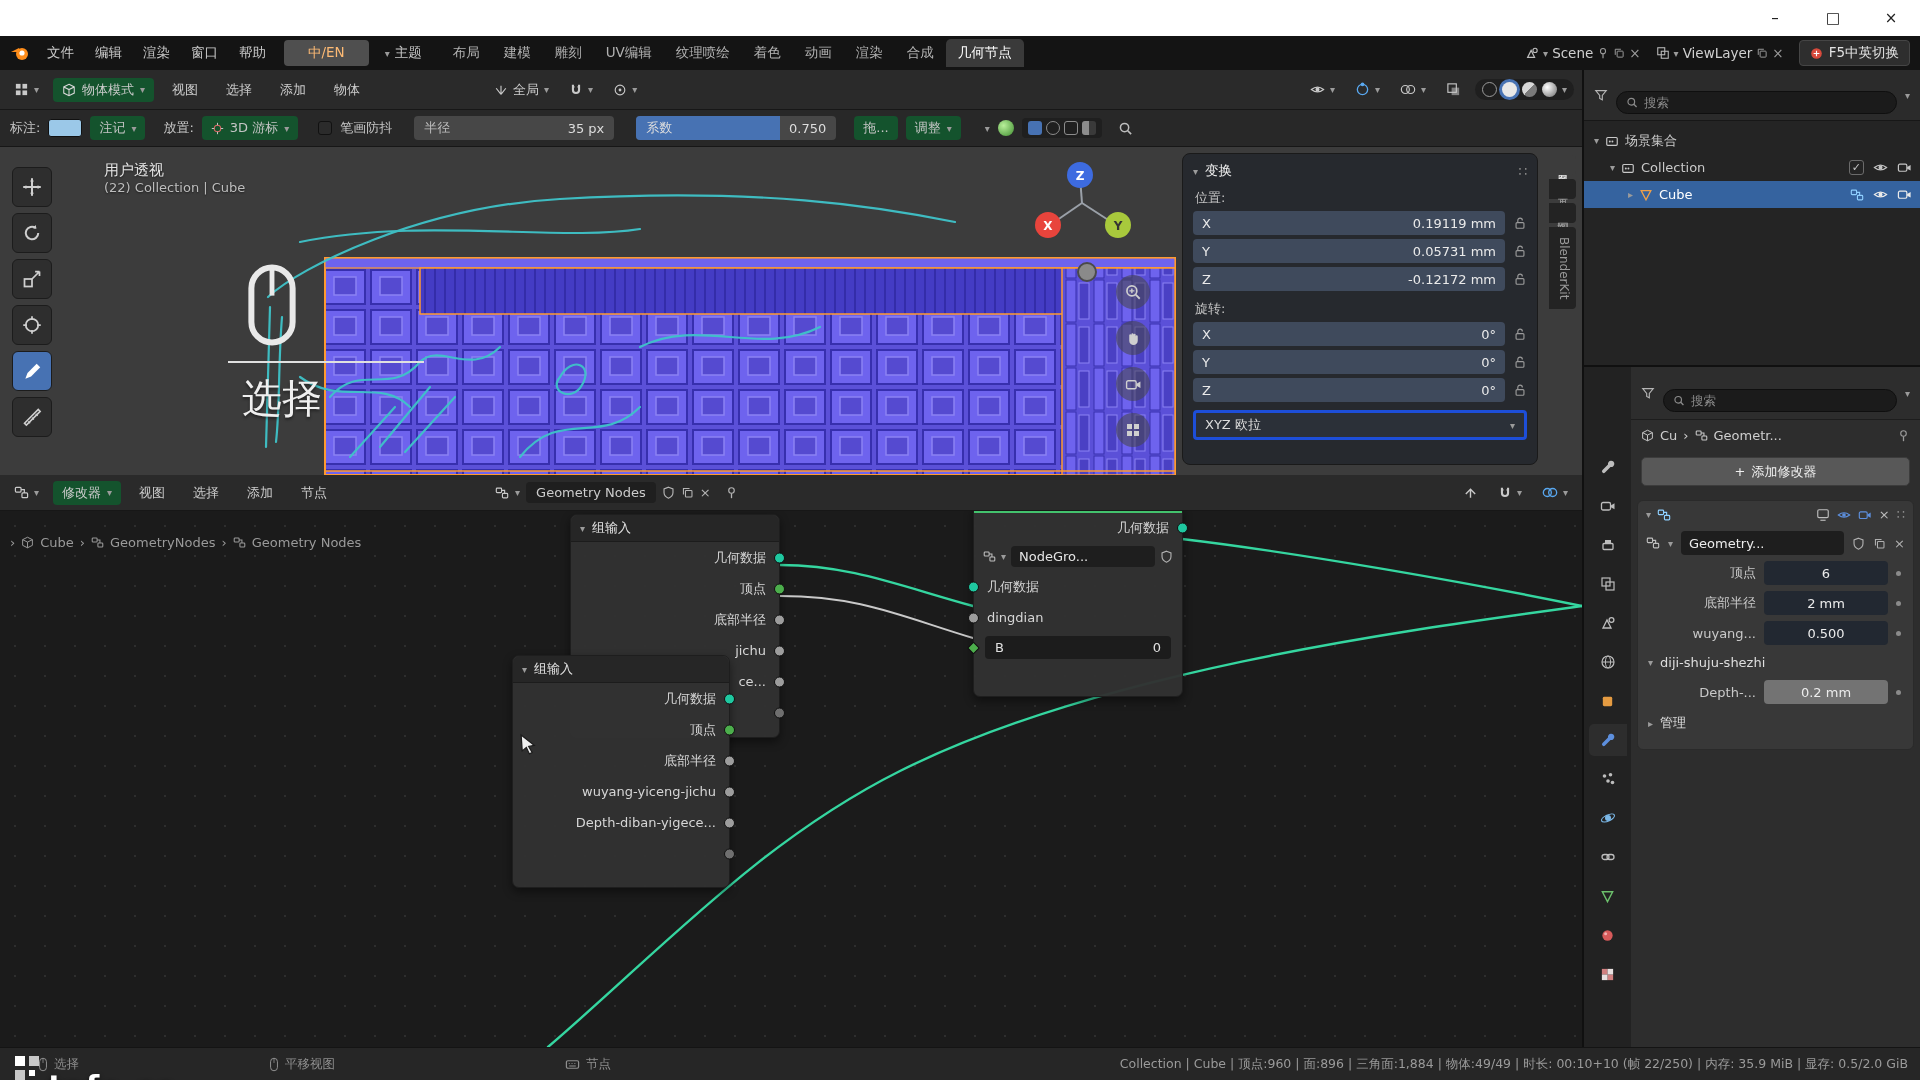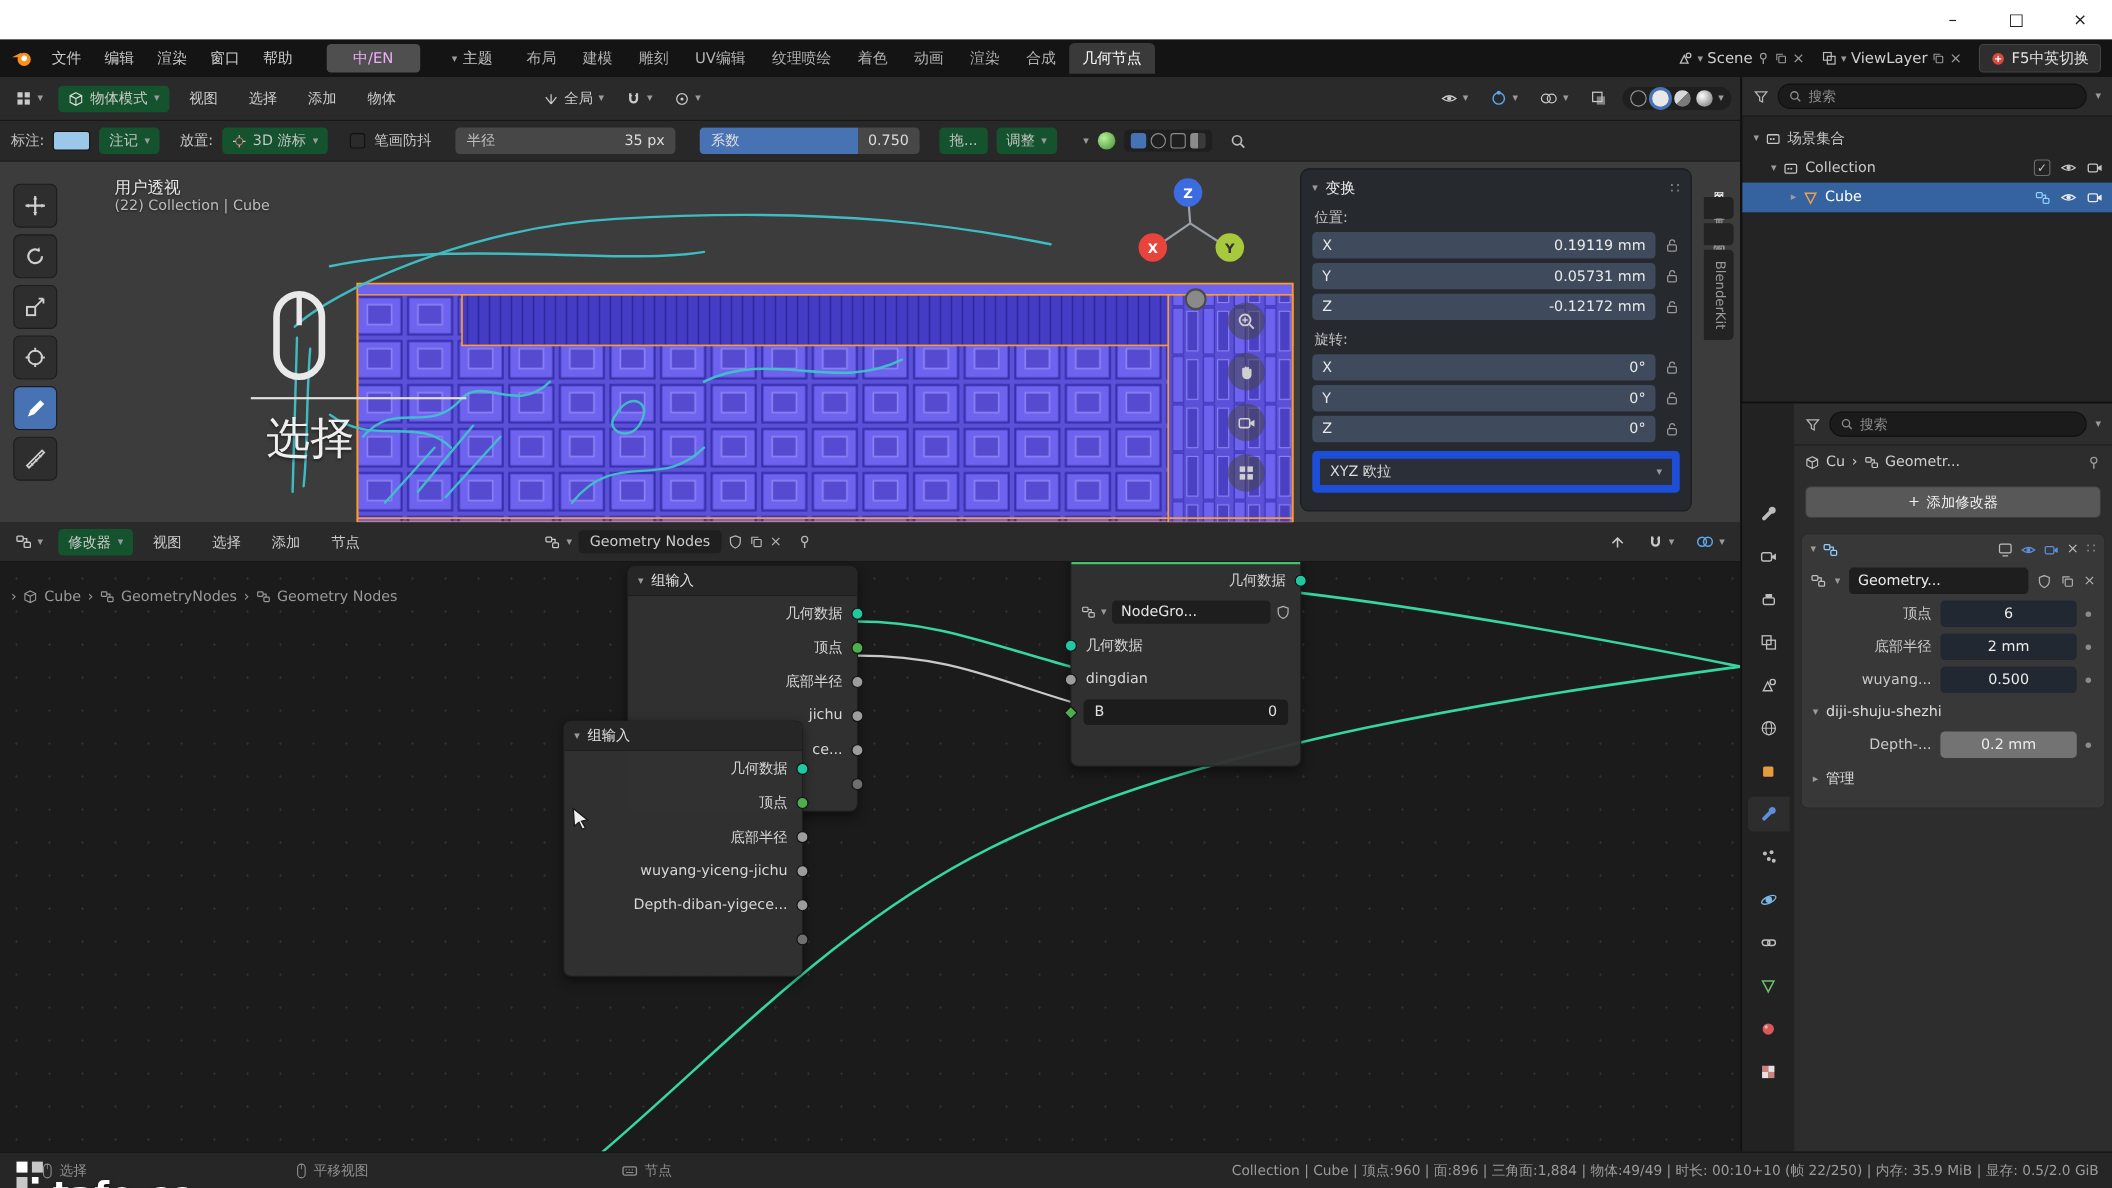--- a/index.html
+++ b/index.html
@@ -9,21 +9,21 @@
 .row{display:flex;align-items:center;justify-content:flex-end;}
 svg{display:block;}
 .ic{flex:0 0 auto;}
 
 .titlebar{background:#ffffff;color:#111;display:flex;align-items:center;padding-left:14px;font-size:14.5px;}
 .winbtns{margin-left:auto;display:flex;height:100%;}
 .winbtn{width:58px;display:flex;align-items:center;justify-content:center;font-size:15px;color:#222;}
 
 .topbar{background:#141414;color:#c9c9c9;padding:0 10px;font-size:13.5px;gap:1px;}
 .menu{padding:4px 10px;border-radius:4px;white-space:nowrap;}
-.btn-lang{background:#4f4f4f;color:#f0abfc;padding:4px 24px;border-radius:4px;margin:0 20px;white-space:nowrap;}
+.btn-lang{background:#4f4f4f;color:#fdba74;padding:4px 24px;border-radius:4px;margin:0 7px;white-space:nowrap;}
 .theme{gap:5px;padding:4px 8px;}
 .dd{color:#9b9b9b;font-size:10px;}
 .ws{padding:5px 12px;border-radius:5px 5px 0 0;color:#b2b2b2;white-space:nowrap;}
 .ws.active{background:#3a3a3a;color:#fff;}
 .idblock{gap:4px;margin-left:14px;white-space:nowrap;color:#d0d0d0;}
 .f5btn{background:#2e2e2e;border:1px solid #454545;border-radius:4px;padding:3px 10px;gap:6px;margin-left:14px;color:#e2e2e2;}
 
 .edhead{background:#2a2a2a;border-bottom:1px solid #171717;display:flex;align-items:center;gap:8px;padding:0 8px;color:#cccccc;}
 .ddbtn{display:flex;align-items:center;gap:6px;background:#14532d;border-radius:4px;padding:3px 9px;white-space:nowrap;}
 .flat{display:flex;align-items:center;gap:5px;padding:3px 6px;white-space:nowrap;}
@@ -42,21 +42,21 @@
 .ovl2{color:#bdbdbd;font-size:13px;text-shadow:0 1px 2px #0008;}
 .screencast-label{font-size:40px;color:#efefef;text-shadow:0 2px 3px #0007;}
 .navbtn{width:34px;height:34px;border-radius:50%;background:rgba(70,70,70,.55);display:flex;align-items:center;justify-content:center;color:#cfcfcf;}
 
 .npanel{background:rgba(37,40,45,.97);border:1px solid #1a1a1a;border-radius:8px;padding:8px 10px;}
 .np-title{color:#f0f0f0;font-size:13.5px;gap:7px;}
 .np-lab{color:#c3c3c3;margin:9px 2px 4px;}
 .nrow{display:flex;align-items:center;gap:8px;margin-bottom:4px;}
 .nfld{flex:1;height:24px;background:#3f4a5c;border-radius:4px;display:flex;align-items:center;padding:0 9px;color:#eaeaea;}
 .nfld .v{margin-left:auto;}
-.eulerfld{height:24px;background:#2b3038;border:7px solid #1d4ed8;border-radius:4px;display:flex;align-items:center;padding:12px 9px;color:#dcdcdc;margin-top:8px;}
+.eulerfld{height:24px;background:#2b3038;border:3px solid #1d4ed8;border-radius:4px;display:flex;align-items:center;padding:12px 9px;color:#dcdcdc;margin-top:8px;}
 .sidetabs{display:flex;flex-direction:column;gap:4px;}
 .stab{writing-mode:vertical-rl;padding:10px 5px;background:#232323;color:#9a9a9a;border-radius:0 4px 4px 0;font-size:12px;text-align:center;}
 .stab.active{background:#3c3c3c;color:#ededed;}
 
 .nbody{background-color:#1b1b1b;background-image:radial-gradient(circle,#2e2e2e 1px,transparent 1.3px);background-size:30px 30px;overflow:hidden;}
 .crumb{gap:6px;color:#9a9a9a;font-size:13px;}
 .gnode{position:absolute;background:rgba(50,50,50,.97);border:1px solid #1e1e1e;border-radius:7px;box-shadow:0 4px 10px rgba(0,0,0,.45);}
 .gnhead{background:#262626;border-radius:7px 7px 0 0;padding:4px 9px;color:#e2e2e2;display:flex;align-items:center;gap:7px;border-bottom:1px solid #1c1c1c;}
 .gnrow{position:relative;height:31px;display:flex;align-items:center;justify-content:flex-end;padding:0 13px;color:#d6d6d6;}
 .gnrow.in{justify-content:flex-start;}
@@ -64,21 +64,21 @@
 .sock.r{right:-6px;}.sock.l{left:-6px;}
 .s-geo{background:#1fc8a0;}.s-int{background:#4cae4c;}.s-flt{background:#9d9d9d;}.s-emp{background:#6f6f6f;}
 .s-dia{width:9px;height:9px;border-radius:1px;transform:translateY(-50%) rotate(45deg);background:#4cae4c;}
 .ngstrip{height:7px;background:#43c26d;border-radius:6px 6px 0 0;}
 .ngname{display:flex;align-items:center;gap:5px;padding:4px 9px;}
 .namefld{flex:1;background:#1e1e1e;border-radius:4px;padding:3px 8px;color:#e5e5e5;display:flex;align-items:center;gap:6px;}
 .ngfield{position:relative;margin:3px 11px 8px;height:23px;background:#1c1c1c;border-radius:4px;display:flex;align-items:center;padding:0 10px;color:#e0e0e0;}
 
 .outliner{background:#242424;border-left:2px solid #101010;border-bottom:2px solid #101010;}
 .olhead{display:flex;align-items:center;gap:8px;padding:6px 10px;background:#2b2b2b;border-bottom:1px solid #171717;}
-.searchbox{display:flex;align-items:center;gap:6px;background:#1b1b1b;border:1px solid #0f0f0f;border-radius:12px;height:23px;padding:0 9px;flex:1;}
+.searchbox{display:flex;align-items:center;gap:6px;background:#1b1b1b;border:1px solid #0f0f0f;border-radius:12px;height:23px;padding:0 9px;flex:1;margin-top:15px;}
 .searchbox input{background:transparent;border:0;outline:0;color:#ddd;width:100%;font-size:12.5px;}
 .searchbox input::placeholder{color:#8b8b8b;}
 .olrow{display:flex;align-items:center;gap:6px;height:27px;padding-right:8px;color:#c9c9c9;}
 .olrow.sel{background:#35639f;color:#fff;}
 .olright{margin-left:auto;display:flex;align-items:center;gap:9px;color:#c4c4c4;}
 
 .props{background:#2d2d2d;border-left:2px solid #101010;display:flex;}
 .ptabs{width:47px;background:#222222;display:flex;flex-direction:column;align-items:center;padding-top:84px;gap:7px;}
 .ptab{width:38px;height:32px;border-radius:5px 0 0 5px;display:flex;align-items:center;justify-content:center;color:#b9b9b9;}
 .ptab.active{background:#2d2d2d;}

